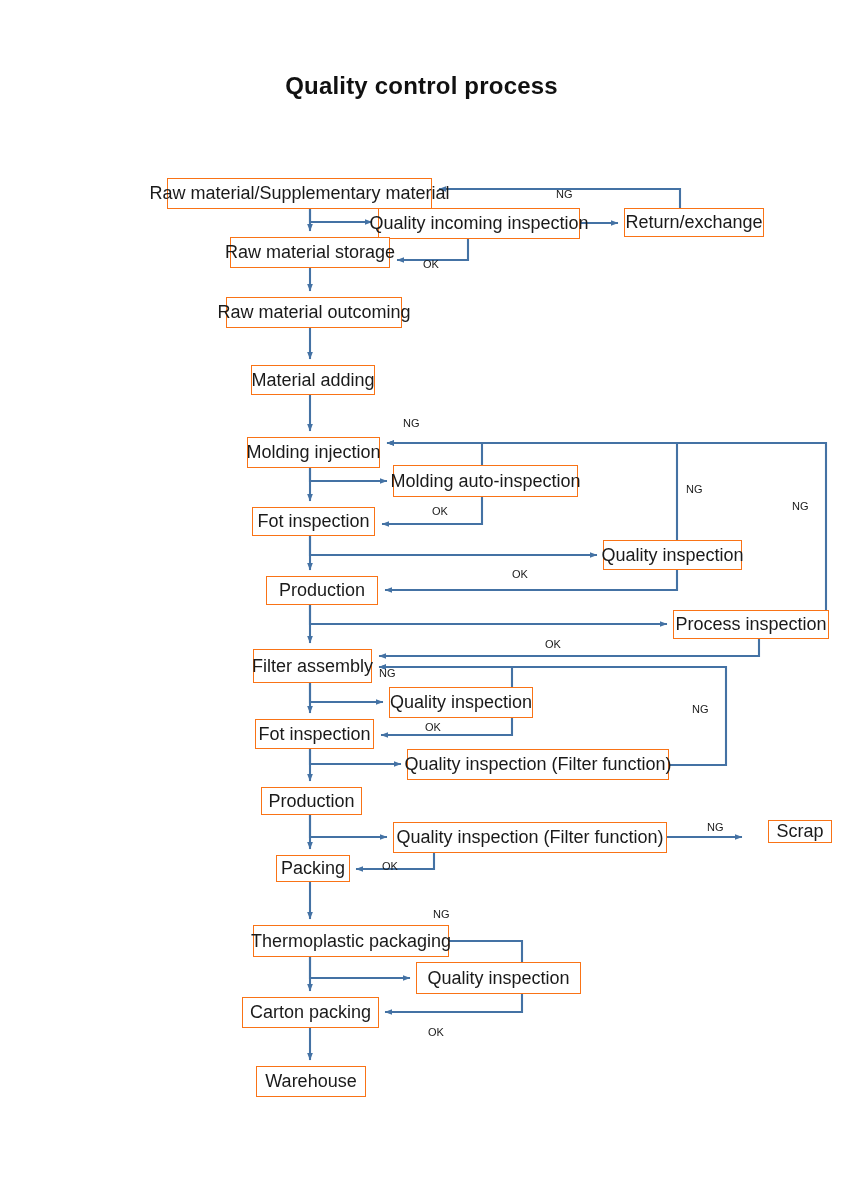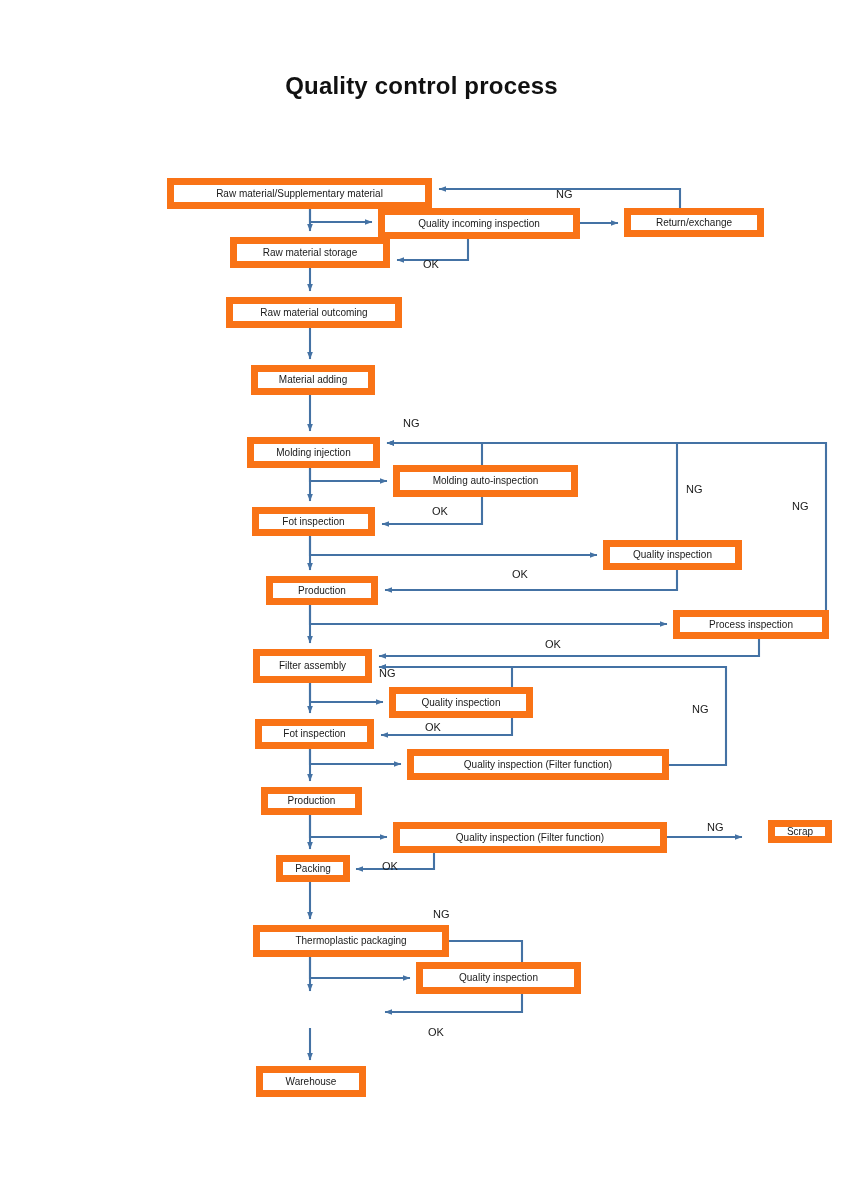--- a/index.html
+++ b/index.html
@@ -2,23 +2,23 @@
 <html><head>
 <meta charset="utf-8">
 <style>
   html,body{margin:0;padding:0;background:#ffffff;}
   body{width:843px;height:1200px;position:relative;
        font-family:"Liberation Sans","DejaVu Sans",sans-serif;
        -webkit-font-smoothing:antialiased;}
   #page{position:relative;width:843px;height:1200px;overflow:hidden;background:#fff;}
   #title{position:absolute;left:0;top:72px;width:843px;text-align:center;
          font-size:24px;font-weight:bold;color:#111;letter-spacing:.2px;}
-  .node{position:absolute;box-sizing:border-box;border:7px solid #f97316;
+  .node{position:absolute;box-sizing:border-box;border:1px solid #f97316;
         background:#ffffff;color:#1a1a1a;display:flex;align-items:center;
-        justify-content:center;font-size:10px;line-height:1.15;
+        justify-content:center;font-size:18px;line-height:1.15;
         white-space:nowrap;z-index:3;padding:0 6px;}
   #edges{position:absolute;left:0;top:0;width:843px;height:1200px;z-index:2;}
   .elabel{position:absolute;font-size:11px;color:#1a1a1a;z-index:4;white-space:nowrap;}
 </style>
 </head>
 <body>
 
 <div id="page">
 
   <div id="title">Quality control process</div>
@@ -125,20 +125,21 @@
   <div class="node" style="left:253px;top:649px;width:119px;height:34px;">Filter assembly</div>
   <div class="node" style="left:389px;top:687px;width:144px;height:31px;">Quality inspection</div>
   <div class="node" style="left:255px;top:719px;width:119px;height:30px;">Fot inspection</div>
   <div class="node" style="left:407px;top:749px;width:262px;height:31px;">Quality inspection  (Filter function)</div>
   <div class="node" style="left:261px;top:787px;width:101px;height:28px;">Production</div>
   <div class="node" style="left:393px;top:822px;width:274px;height:31px;">Quality inspection  (Filter function)</div>
   <div class="node" style="left:748px;top:820px;width:64px;height:23px;margin-left:20px;">Scrap</div>
   <div class="node" style="left:276px;top:855px;width:74px;height:27px;">Packing</div>
   <div class="node" style="left:213px;top:925px;width:196px;height:32px;margin-left:40px;">Thermoplastic packaging</div>
   <div class="node" style="left:416px;top:962px;width:165px;height:32px;">Quality inspection</div>
+  <div class="node" style="left:242px;top:997px;width:137px;height:31px;">Carton packing</div>
   <div class="node" style="left:256px;top:1066px;width:110px;height:31px;">Warehouse</div>
 
   <span class="elabel" style="left:556px;top:188px;">NG</span>
   <span class="elabel" style="left:423px;top:258px;">OK</span>
   <span class="elabel" style="left:403px;top:417px;">NG</span>
   <span class="elabel" style="left:432px;top:505px;">OK</span>
   <span class="elabel" style="left:686px;top:483px;">NG</span>
   <span class="elabel" style="left:792px;top:500px;">NG</span>
   <span class="elabel" style="left:512px;top:568px;">OK</span>
   <span class="elabel" style="left:545px;top:638px;">OK</span>

